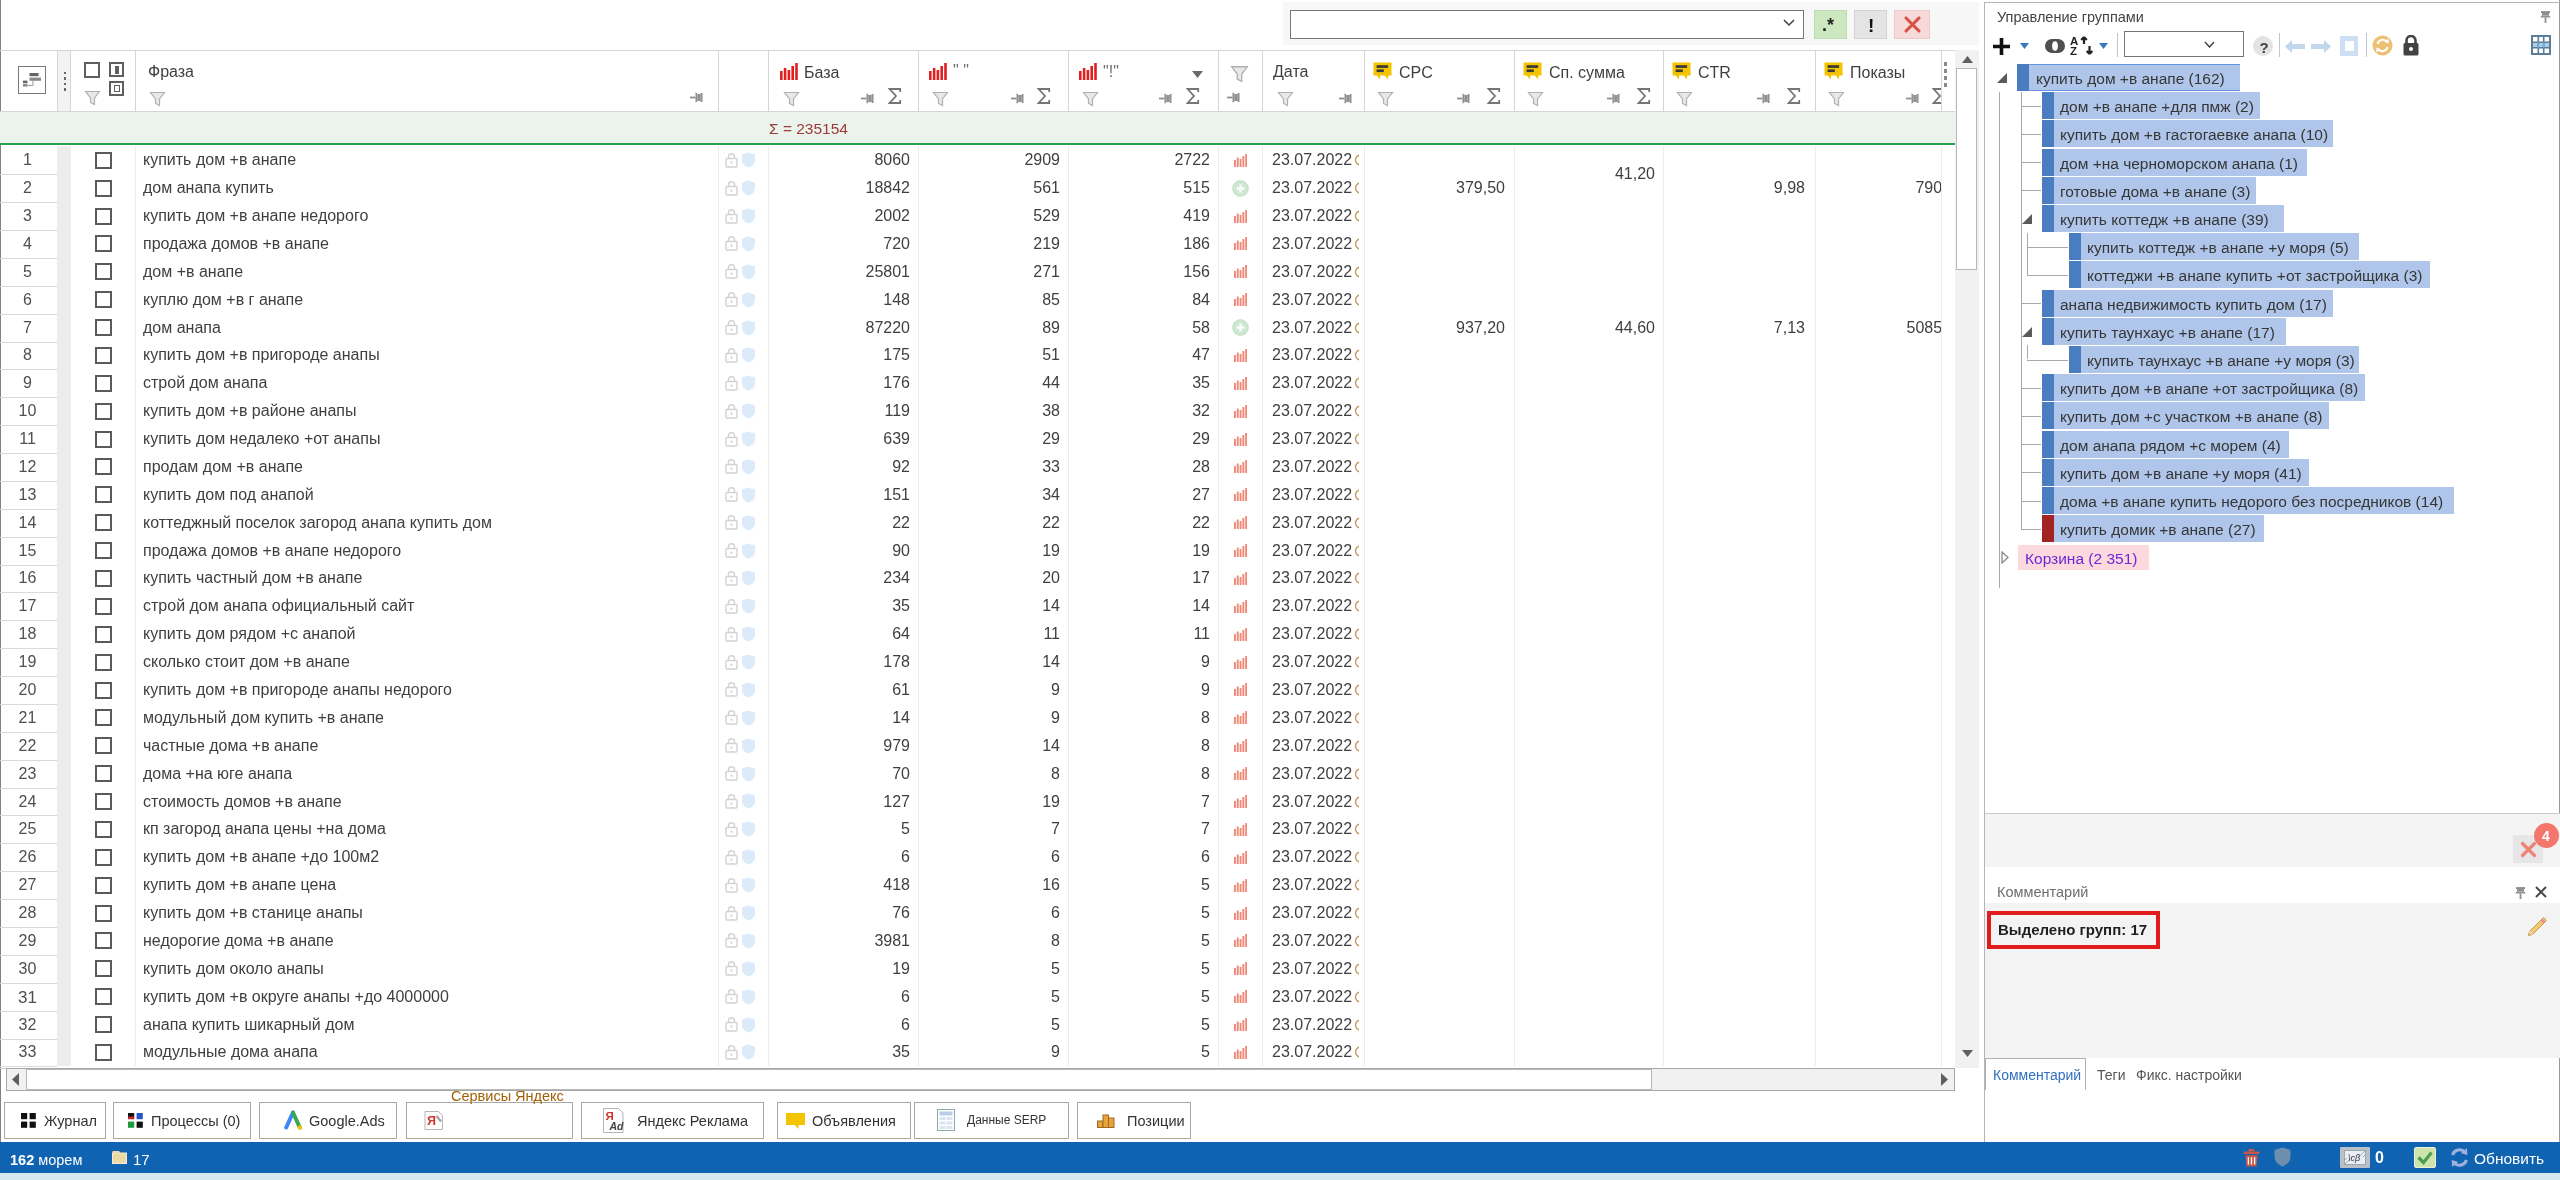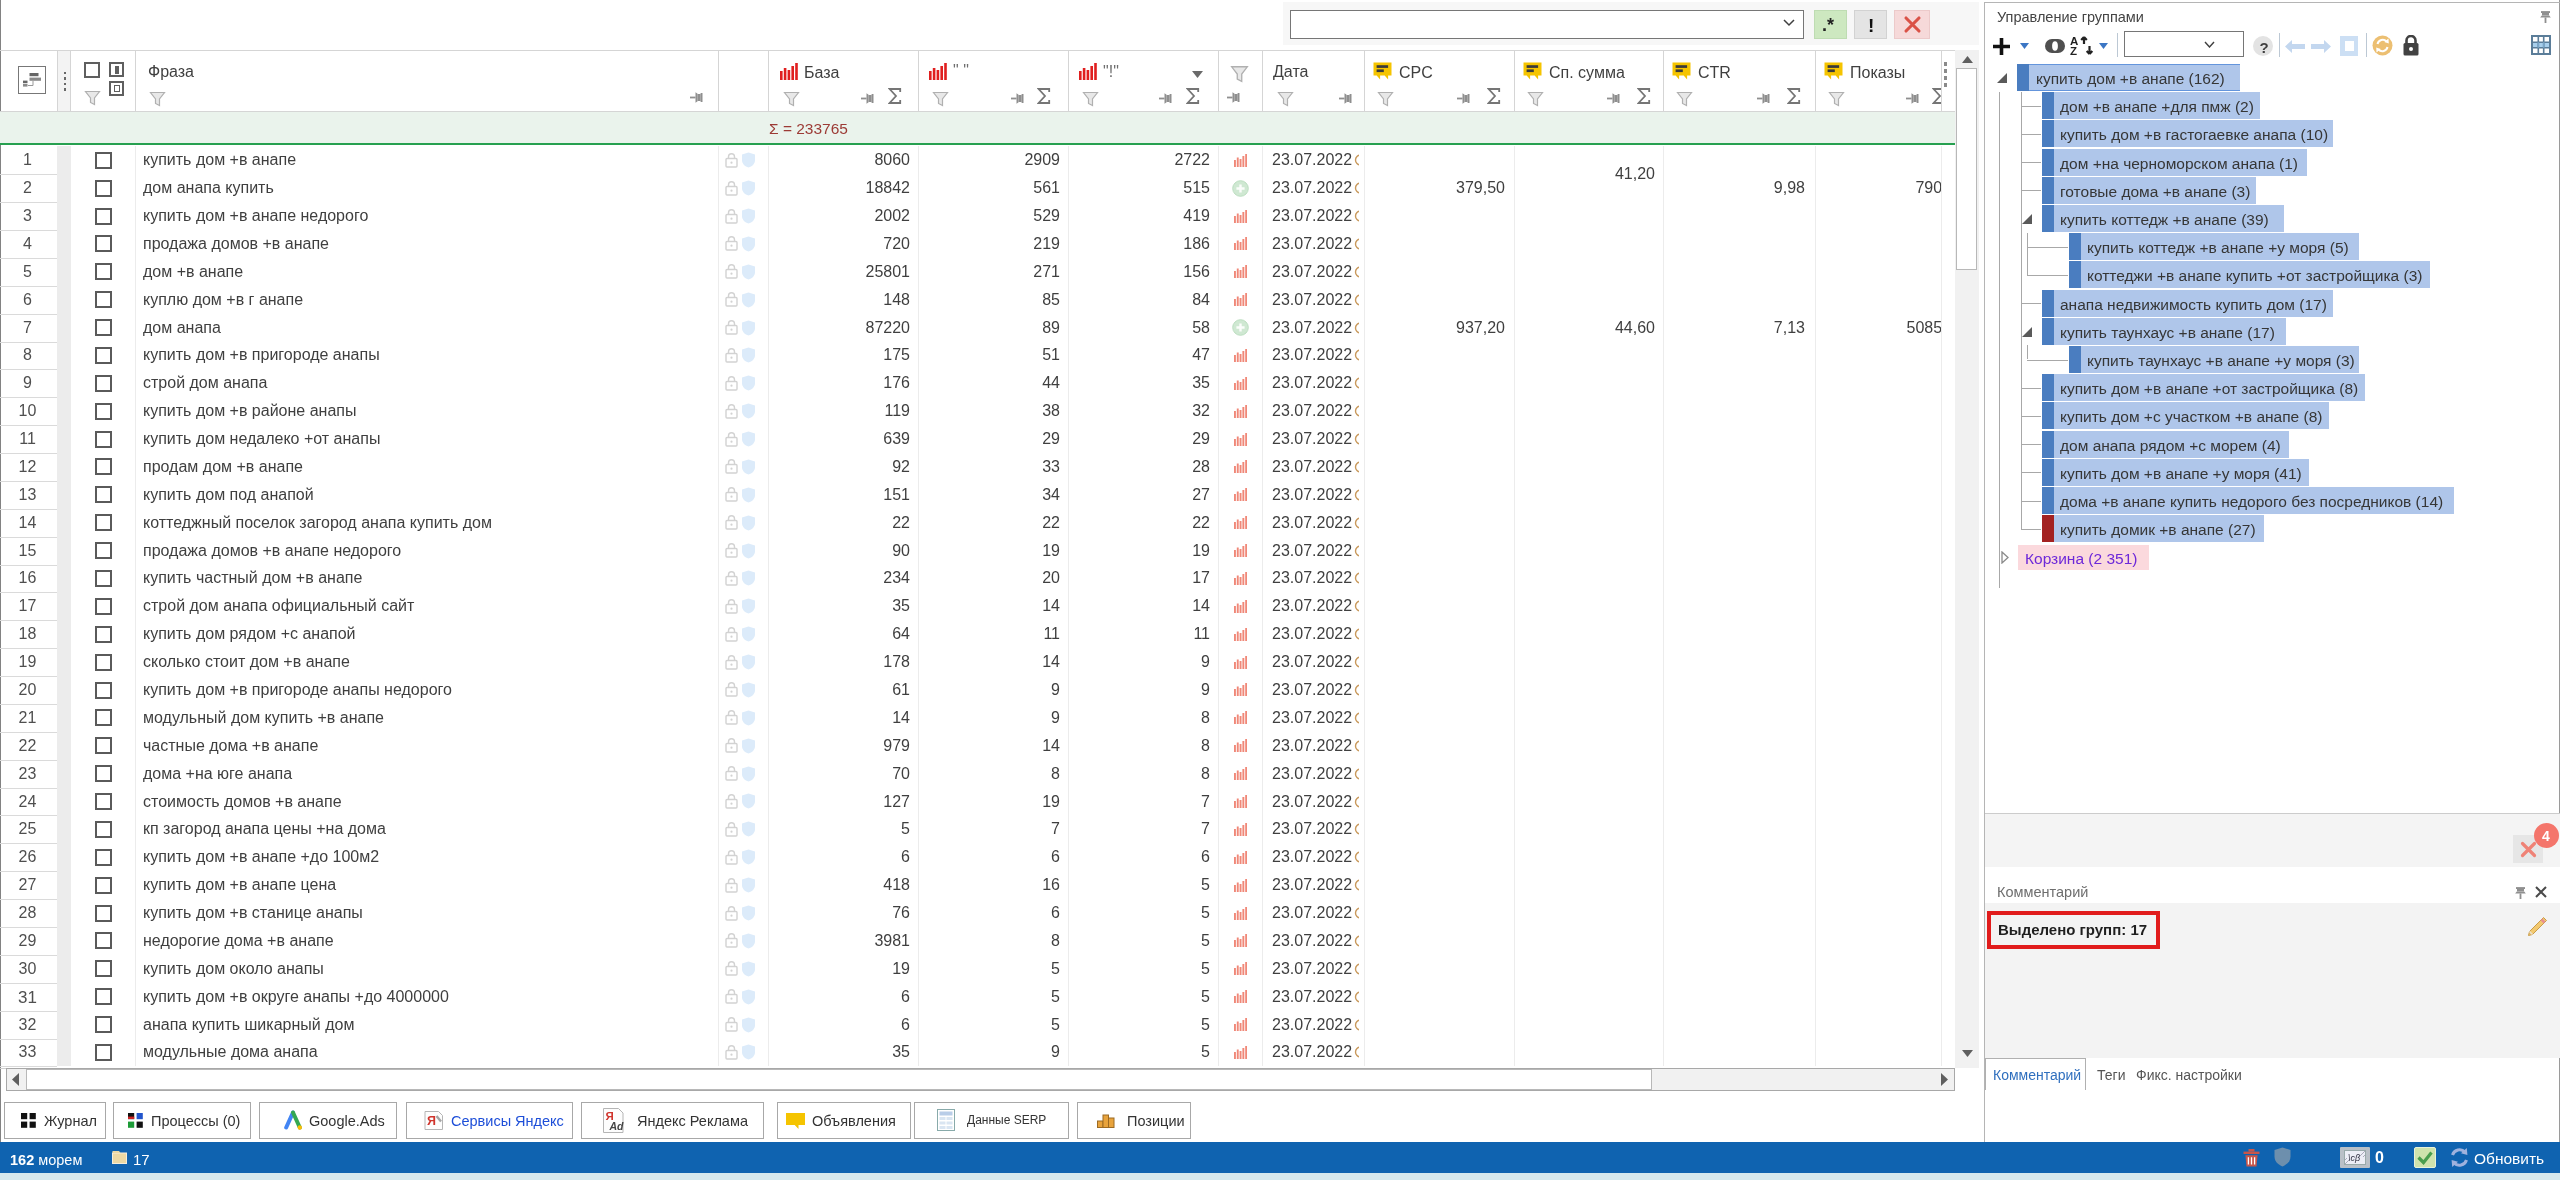--- a/index.html
+++ b/index.html
@@ -227,21 +227,21 @@
 <div class="abs" style="left:1932px;top:88px;width:9px;height:16px;overflow:hidden">
     <svg style="position:absolute;left:0;top:0" width="14" height="16" viewBox="0 0 14 16">
       <path d="M12.2 4 V1 H1.6 L8 8 L1.6 15 H12.2 V12" fill="none" stroke="#757575" stroke-width="1.8"></path>
     </svg>
   </div>
 <div class="abs" style="left:1944px;top:62px;width:3px;height:4px;background:#8a8a8a"></div>
 <div class="abs" style="left:1944px;top:69px;width:3px;height:4px;background:#8a8a8a"></div>
 <div class="abs" style="left:1944px;top:76px;width:3px;height:4px;background:#8a8a8a"></div>
 <div class="abs" style="left:1944px;top:83px;width:3px;height:4px;background:#8a8a8a"></div>
 <div class="abs" style="left:0;top:112px;width:1955px;height:31px;background:#eaf3ec"></div>
-<div class="abs" style="left:769px;top:120px;font-size:15.5px;color:#9c3a35">Σ = 233765</div>
+<div class="abs" style="left:769px;top:120px;font-size:15.5px;color:#9c3a35">Σ = 235154</div>
 <div class="abs" style="left:0;top:143px;width:1955px;height:2px;background:#27a050"></div>
 <div class="vline" style="left:57px;top:146.3px;height:920.0px"></div>
 <div class="vline" style="left:70px;top:146.3px;height:920.0px"></div>
 <div class="vline" style="left:135px;top:146.3px;height:920.0px"></div>
 <div class="vline" style="left:718px;top:146.3px;height:920.0px"></div>
 <div class="vline" style="left:768px;top:146.3px;height:920.0px"></div>
 <div class="vline" style="left:918px;top:146.3px;height:920.0px"></div>
 <div class="vline" style="left:1068px;top:146.3px;height:920.0px"></div>
 <div class="vline" style="left:1218px;top:146.3px;height:920.0px"></div>
 <div class="vline" style="left:1262px;top:146.3px;height:920.0px"></div>
@@ -1221,21 +1221,21 @@
     <path d="M10 2.5 L16.8 17.5" stroke="#34a853" stroke-width="4" stroke-linecap="round"></path>
     <circle cx="16.8" cy="17.5" r="2.2" fill="#fbbc05"></circle>
   </svg>
 <div class="abs" style="left:309px;top:1113px;font-size:14.5px;color:#333;white-space:nowrap">Google.Ads</div>
 <div class="abs" style="left:406px;top:1102px;width:167px;height:37px;border:1px solid #a8a8a8;background:#fff;box-sizing:border-box"></div>
 <svg class="abs" style="left:423px;top:1111px" width="21" height="19" viewBox="0 0 21 19">
     <path d="M2 0.5 h13.5 l4 4 V18.5 h-17.5 z" fill="#fdfdfd" stroke="#b5b5b5"></path>
     <text x="4" y="13.5" font-size="12.5" font-weight="bold" fill="#d0342c">Я</text>
     <path d="M13.5 5 l4.5 5.5" stroke="#a5a5a5" stroke-width="2.4"></path>
   </svg>
-<div class="abs" style="left:451px;top:1113px;font-size:14.5px;color:#1d4ed8;white-space:nowrap">Сервисы Яндекс</div>
+<div class="abs" style="left:451px;top:1088px;font-size:14.5px;color:#a16207;white-space:nowrap">Сервисы Яндекс</div>
 <div class="abs" style="left:581px;top:1102px;width:183px;height:37px;border:1px solid #a8a8a8;background:#fff;box-sizing:border-box"></div>
 <svg class="abs" style="left:601px;top:1108px" width="24" height="25" viewBox="0 0 24 25">
     <path d="M2.5 0.5 h15 l4.5 4.5 V24.5 h-19.5 z" fill="#fdfdfd" stroke="#b5b5b5"></path>
     <text x="4.5" y="11.5" font-size="11.5" font-weight="bold" fill="#d0342c">Я</text>
     <text x="8.5" y="22" font-size="10.5" font-style="italic" font-weight="bold" fill="#444">Ad</text>
   </svg>
 <div class="abs" style="left:637px;top:1113px;font-size:14.5px;color:#333;white-space:nowrap">Яндекс Реклама</div>
 <div class="abs" style="left:777px;top:1102px;width:134px;height:37px;border:1px solid #a8a8a8;background:#fff;box-sizing:border-box"></div>
 <svg class="abs" style="left:786px;top:1112px" width="19" height="17" viewBox="0 0 19 17">
     <path d="M0 1 h19 v12 h-6.5 v4 l-3.8-4 h-8.7 z" fill="#f5c400"></path>

